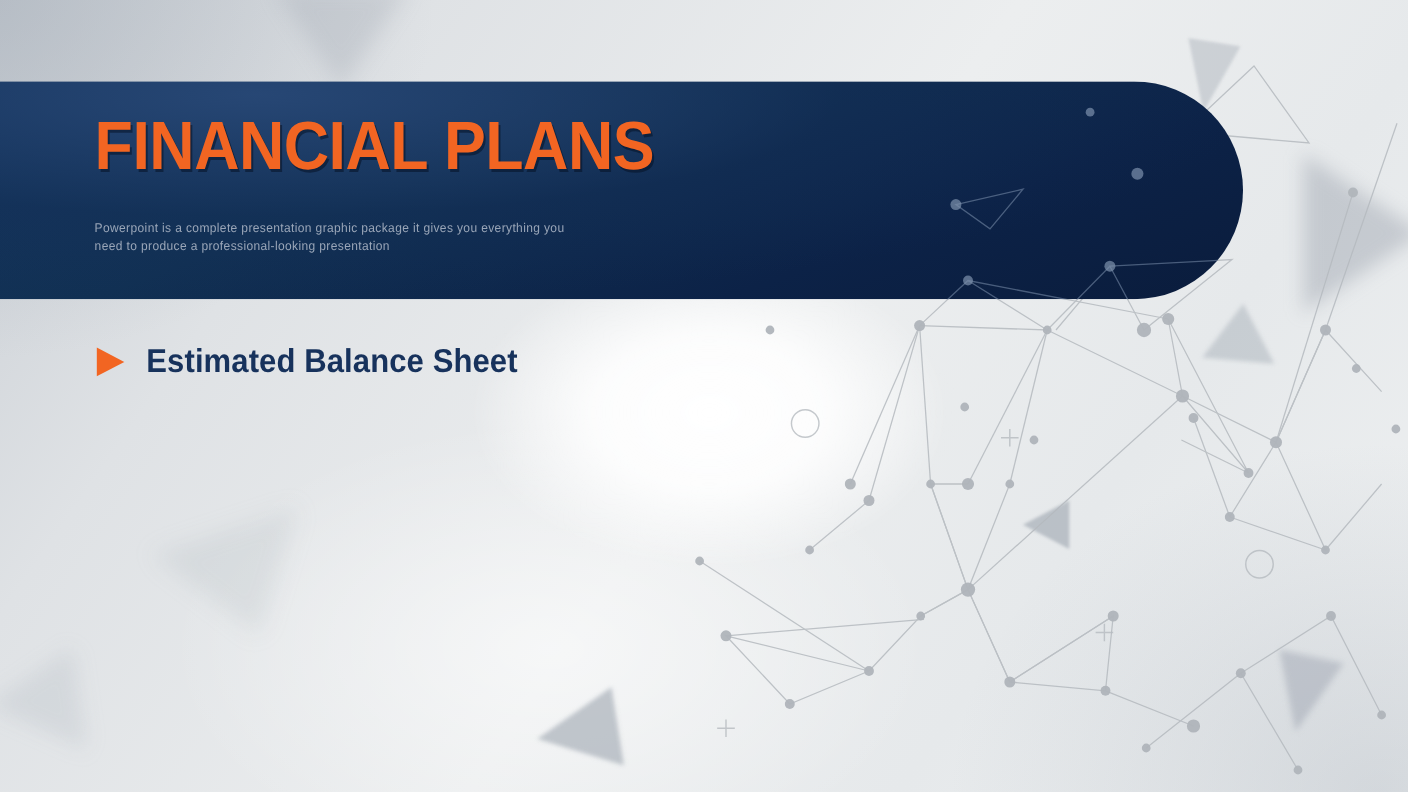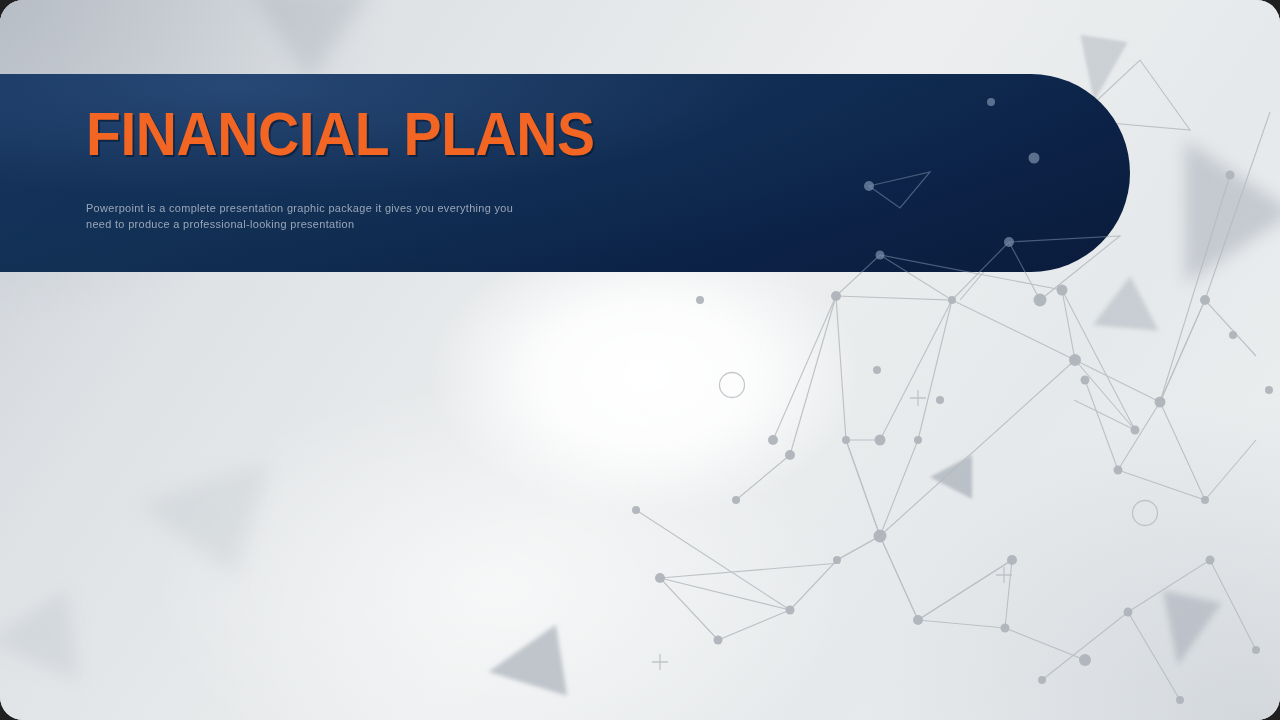--- a/index.html
+++ b/index.html
@@ -7,21 +7,20 @@
     padding: 0;
     background: #202020;
   }
   #slide {
     position: relative;
     width: 1280px;
     height: 720px;
     overflow: hidden;
     font-family: "Liberation Sans", sans-serif;
     background: #e8eaec;
-    border-radius: 23px;
   }
 
   
   .bg-base {
     position: absolute;
     inset: 0;
     background:
       linear-gradient(125deg, #c9ced4 0%, #dfe2e5 22%, #eceeef 52%, #e6e9eb 74%, #eef0f1 100%);
   }
   .bg-glow {
@@ -350,15 +349,19 @@
         <circle cx="880" cy="255" r="4.5"></circle>
         <circle cx="952" cy="300" r="4"></circle>
       </g>
     </svg>
   </div>
 
   <div class="title">FINANCIAL PLANS</div>
   <div class="subtitle">Powerpoint is a complete presentation graphic package it gives you everything you need to produce a professional-looking presentation</div>
 
   <div class="bullets">
+    <div class="bullet-row">
+      <span class="bullet-marker"></span>
+      <span class="bullet-label">Estimated Balance Sheet</span>
+    </div>
   </div>
 
 </div>
 
 </body></html>

